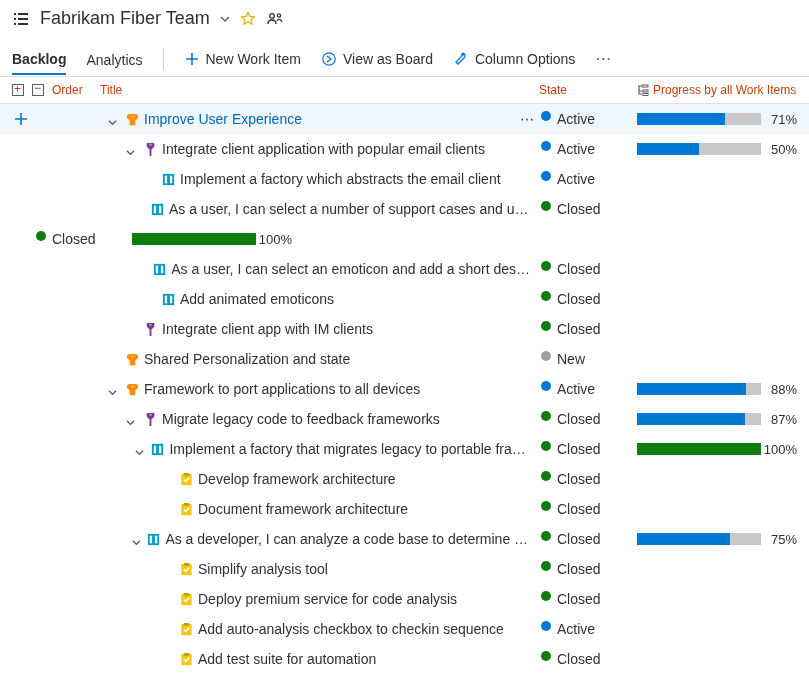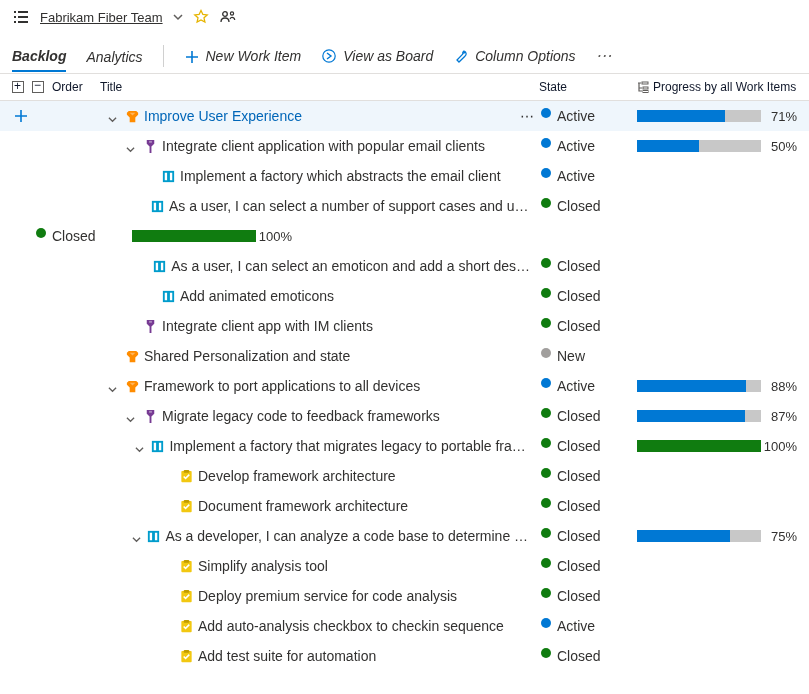--- a/index.html
+++ b/index.html
@@ -13,57 +13,56 @@
   .header {
     display: flex;
     align-items: center;
     padding: 8px 12px;
     gap: 10px;
   }
   .list-icon {
     width: 18px; height: 18px;
     display: inline-flex; align-items: center; justify-content: center;
   }
-  .team-name { font-size: 13px; text-decoration: underline; }
+  .team-name { font-size: 18px; }
   .chev { font-size: 11px; color: #605e5c; }
   .star { color: #e6b400; font-size: 16px; }
   .people { font-size: 15px; }
   .tabs {
     display: flex;
     align-items: center;
     border-bottom: 1px solid #e1dfdd;
     padding: 0 12px;
     gap: 20px;
     margin-top: 4px;
     height: 36px;
-    font-style: italic;
   }
   .tab {
     padding: 8px 0 6px;
     cursor: pointer;
   }
   .tab.active {
     font-weight: 600;
     border-bottom: 2px solid #0078d4;
     margin-bottom: -1px;
   }
   .divider { width:1px; height:22px; background:#d0d0d0; }
   .tool {
-    display: flex; align-items: flex-end; gap: 6px;
+    display: flex; align-items: center; gap: 6px;
     cursor: pointer; color: #323130;
     padding: 4px 0;
   }
   .tool .ticon { color: #0078d4; font-size: 15px; width:16px; display:inline-flex;justify-content:center;}
   .more-dots { font-size: 16px; letter-spacing: 2px; color:#605e5c;}
   .colhead {
     display: flex;
     align-items: center;
     border-bottom: 1px solid #e1dfdd;
     font-size: 12px;
-    color: #0f172a;
+    color: #c2410c;
     padding: 6px 12px;
     gap: 8px;
   }
   .sq { width:12px;height:12px; display:inline-block; border:1px solid #605e5c; position:relative;}
   .sq.plus::before { content:"+"; position:absolute; top:-3px; left:1px; font-size:12px; }
   .sq.minus::before { content:"−"; position:absolute; top:-4px; left:1px; font-size:12px; }
   .ch-order { width: 40px; }
   .ch-title { flex:1; }
   .ch-state { width: 90px; }
   .ch-prog { width: 160px; display:flex; align-items:center; gap:4px;}

